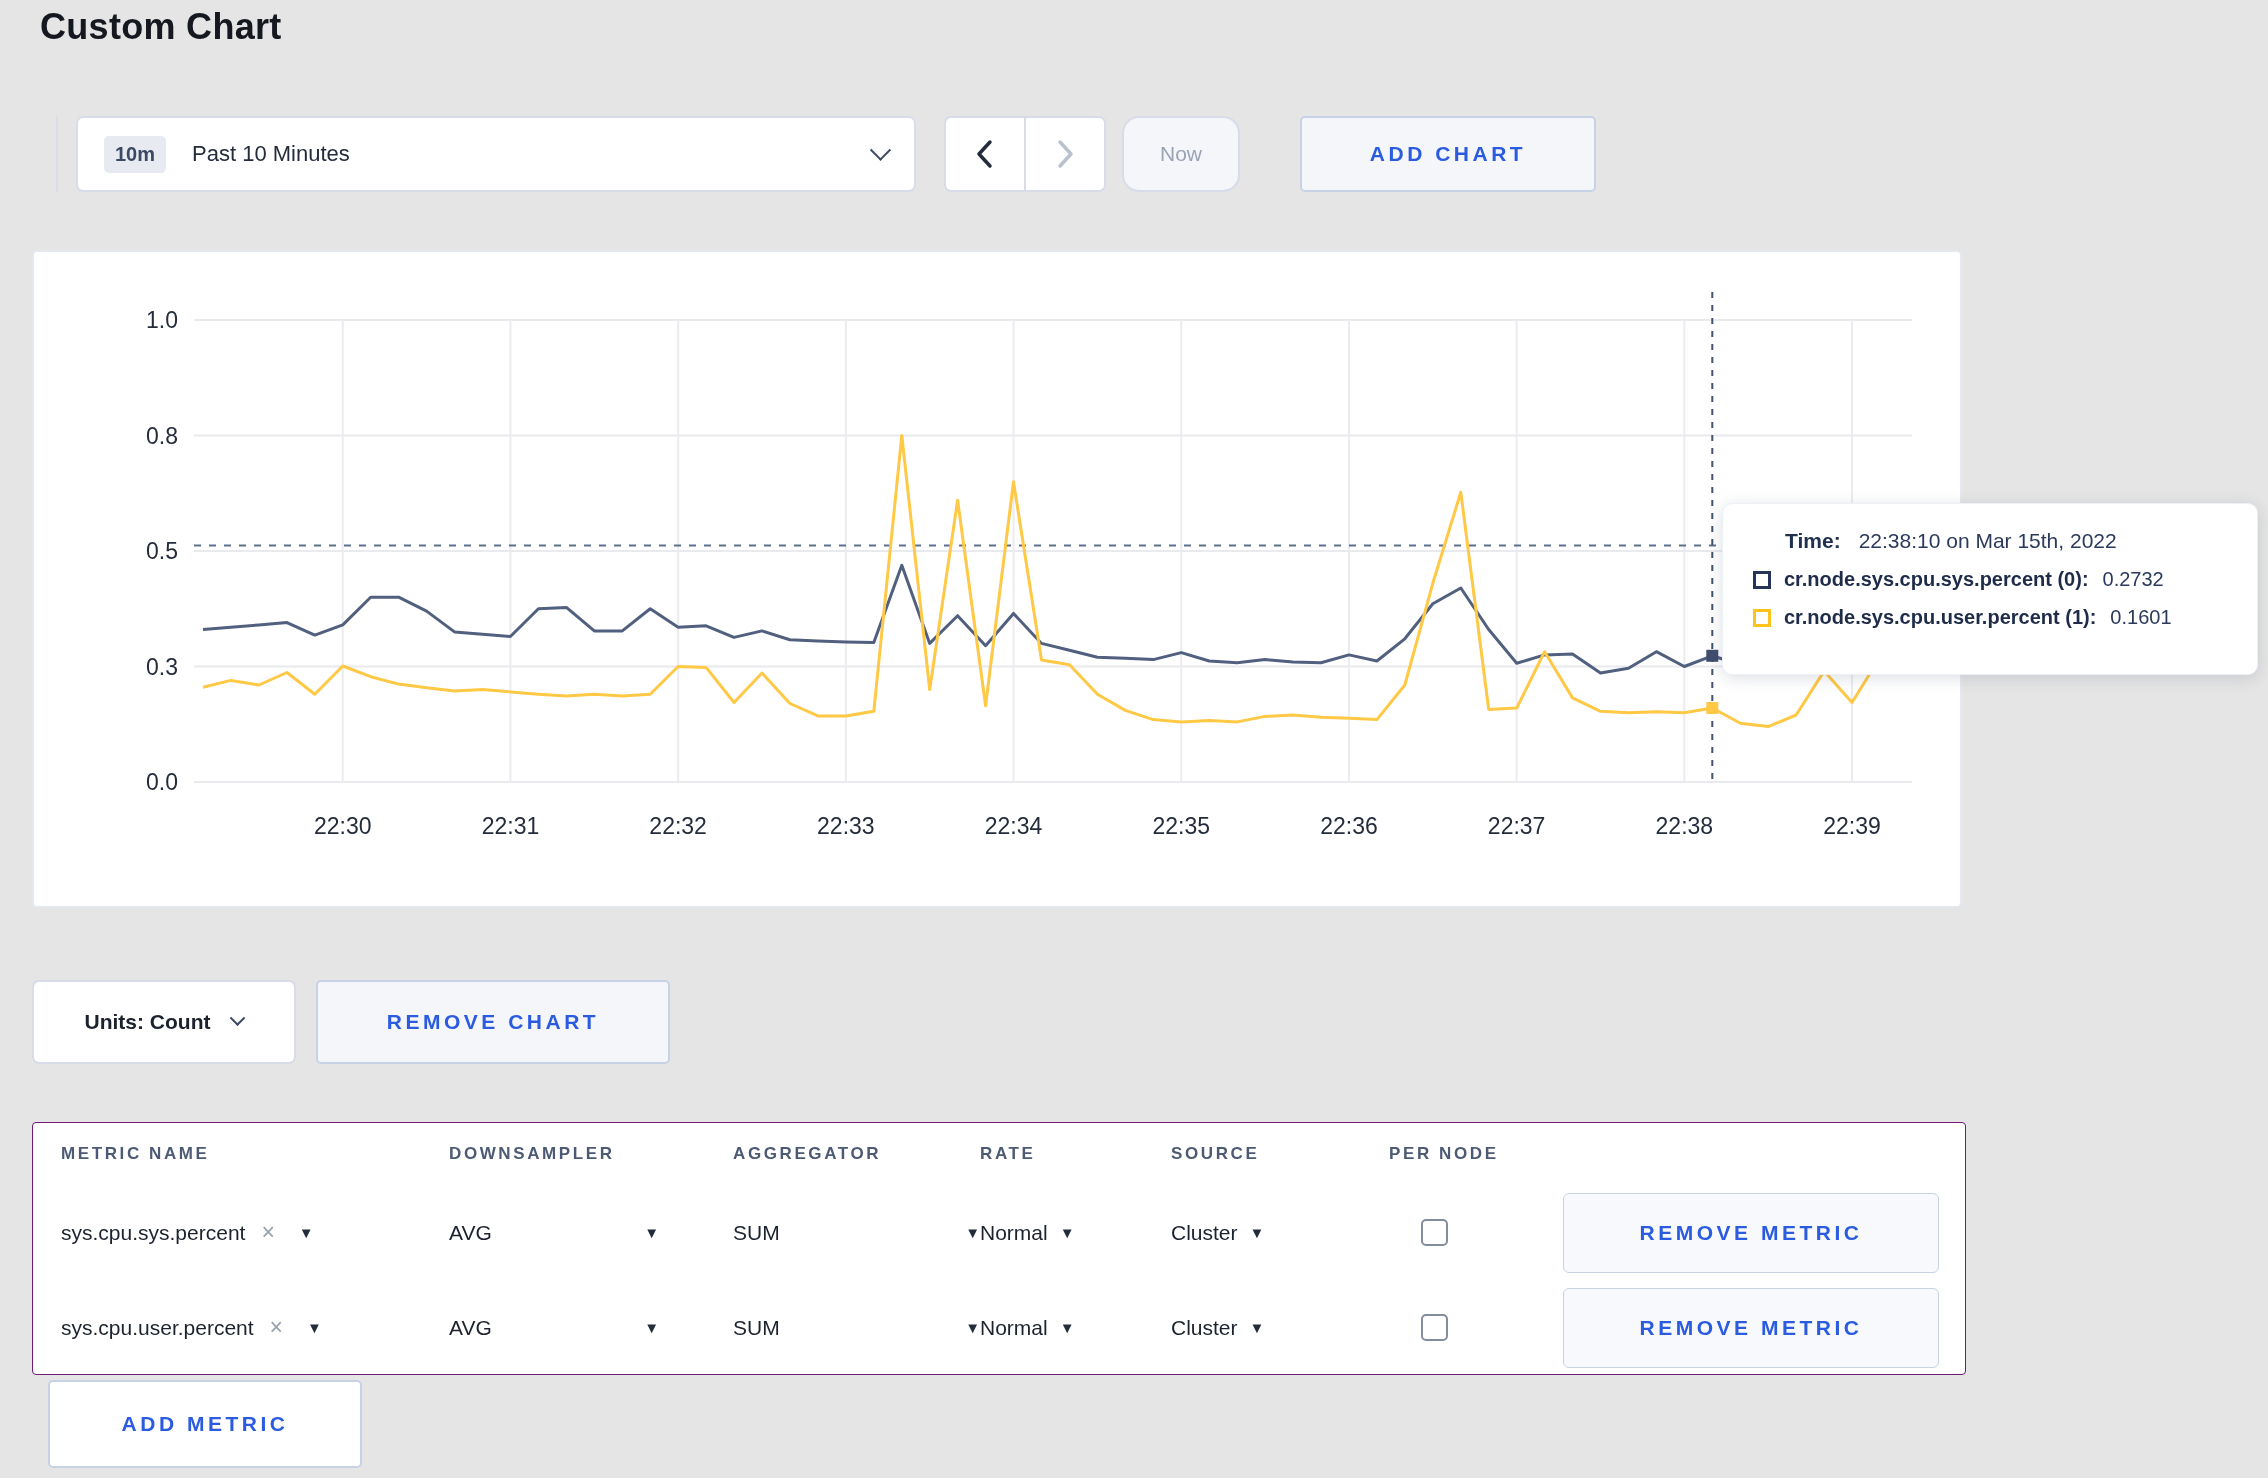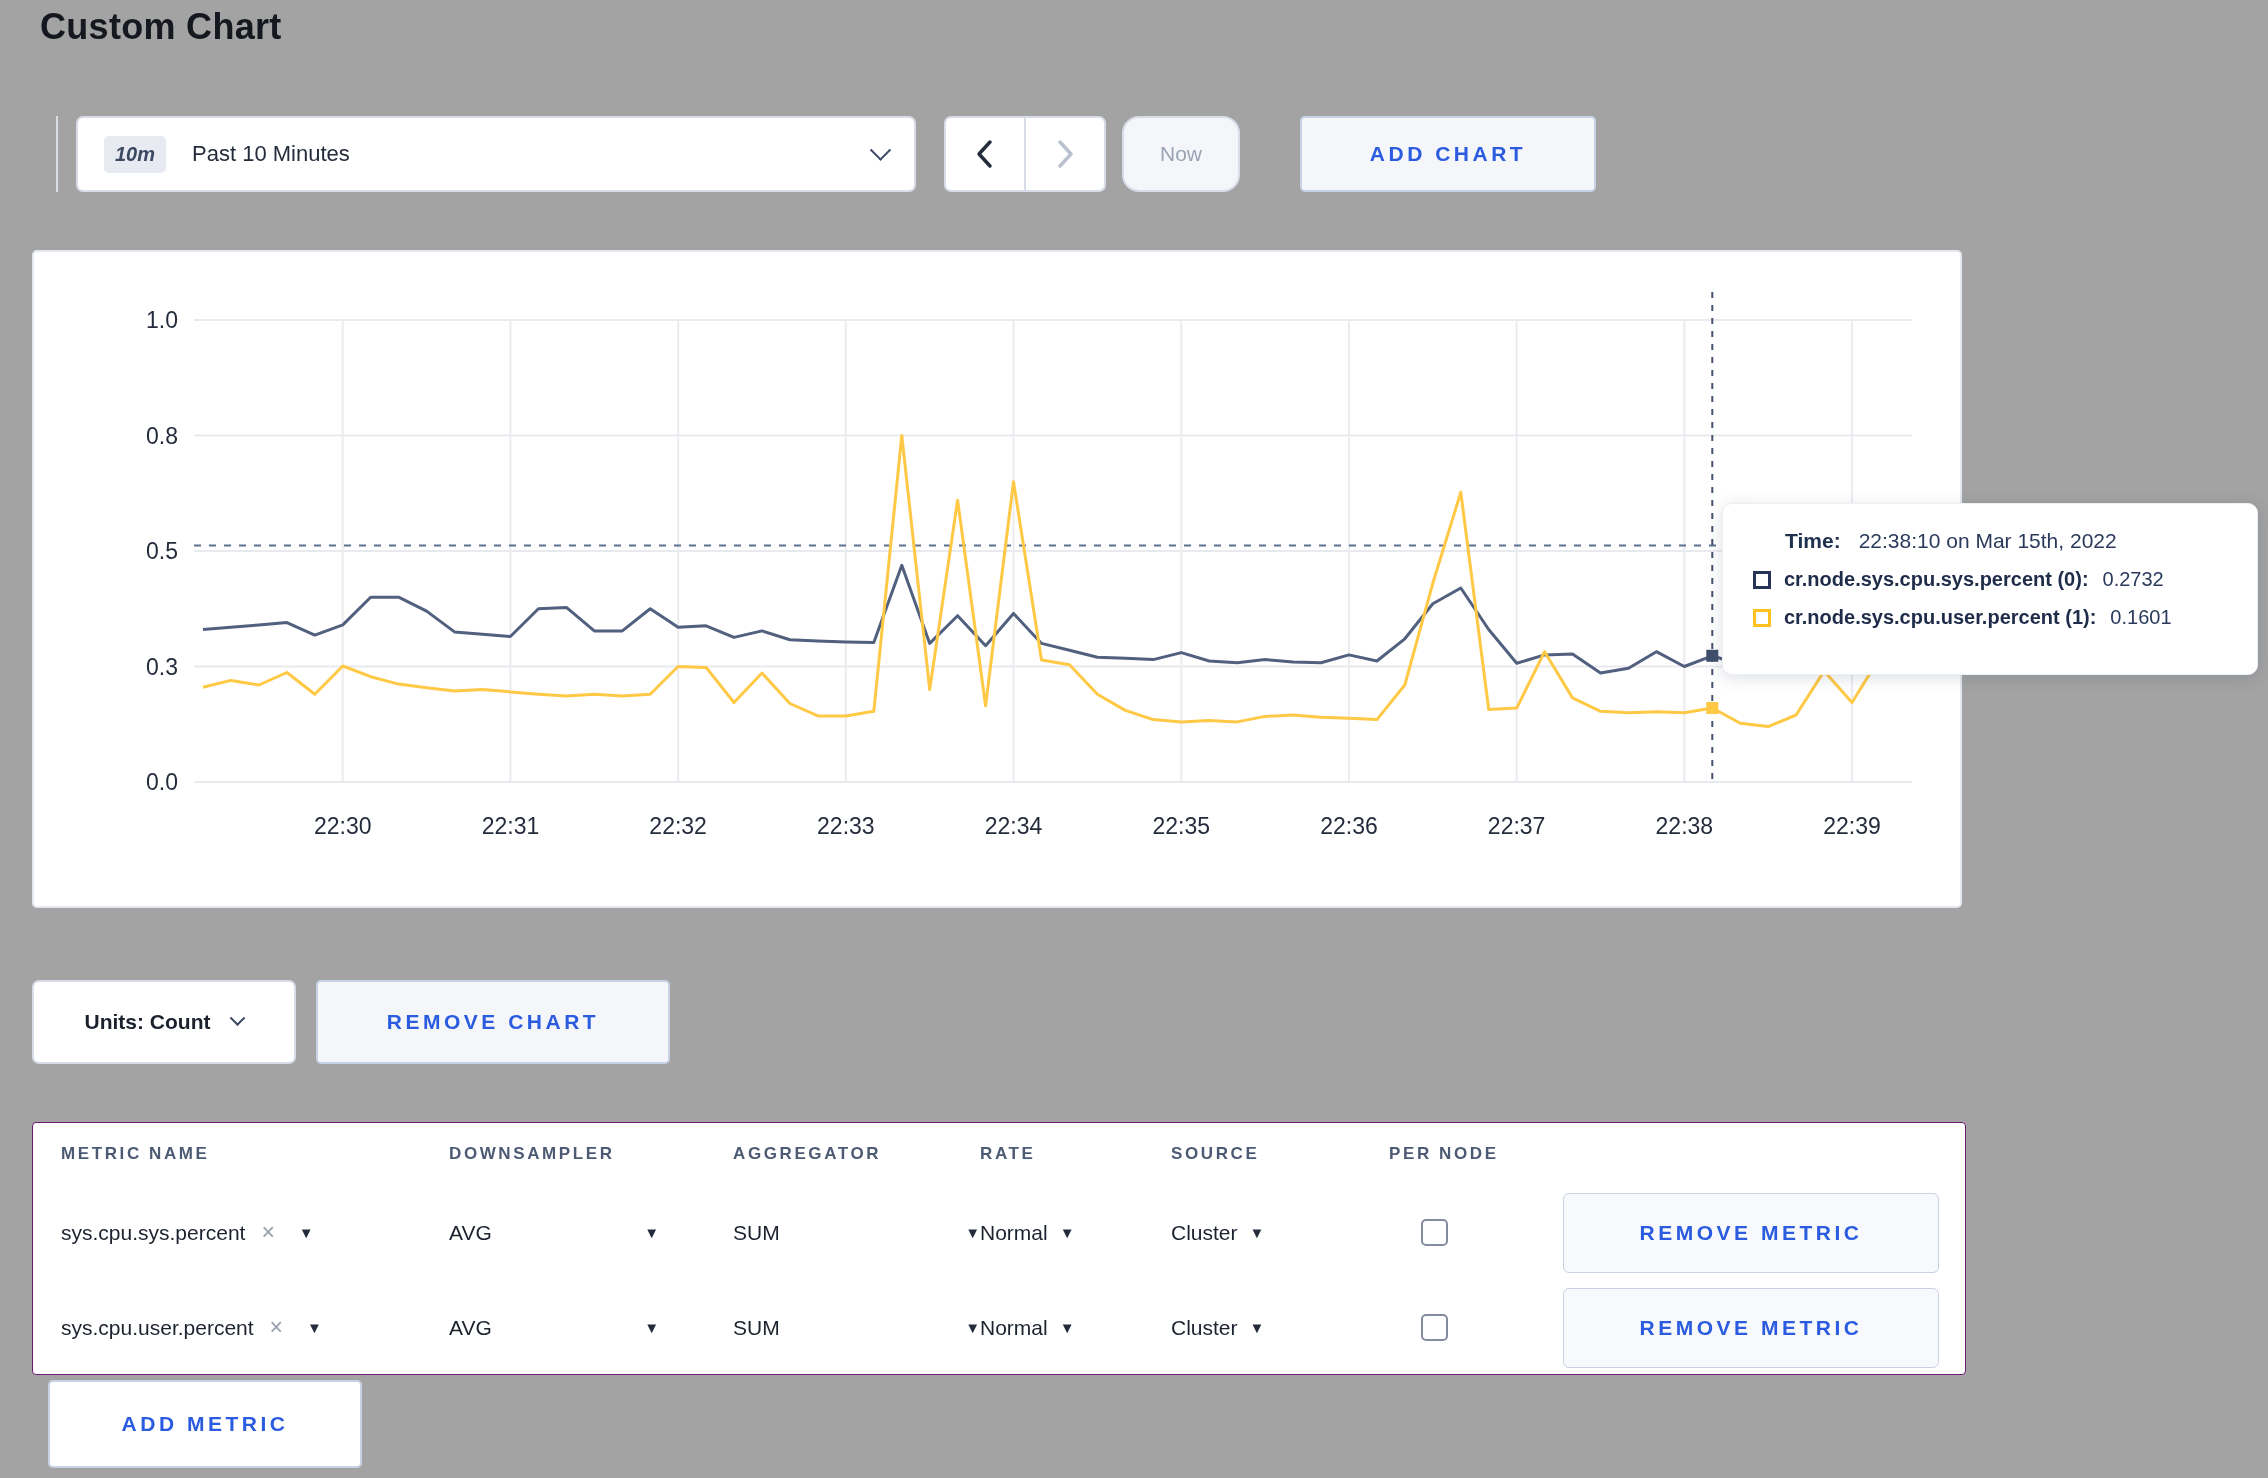--- a/index.html
+++ b/index.html
@@ -1,26 +1,26 @@
 <!DOCTYPE html>
 <html><head>
 <meta charset="utf-8">
 <style>
   * { margin:0; padding:0; box-sizing:border-box; }
   html,body { background:#f5f6fa; }
   body { font-family:"Liberation Sans", sans-serif; color:#242c3c; }
-  .page { position:relative; width:2268px; height:1478px; background:#a3a3a3; overflow:hidden; }
+  .page { position:relative; width:2268px; height:1478px; background:#e5e5e5; overflow:hidden; }
 
   .page-title { position:absolute; left:40px; top:6px; font-size:36px; font-weight:600; color:#15181f; letter-spacing:0.3px; }
 
   
   .tb-divider { position:absolute; left:56px; top:116px; width:2px; height:76px; background:#d9dde6; }
   .range-select { position:absolute; left:76px; top:116px; width:840px; height:76px; background:#fff;
       border:2px solid #d7dce8; border-radius:7px; display:flex; align-items:center; padding:0 26px; cursor:pointer; }
-  .range-badge { background:#e7eaf1; border-radius:5px; padding:7px 11px; font-size:20px; font-weight:700; color:#3c4962;font-style:italic; }
+  .range-badge { background:#e7eaf1; border-radius:5px; padding:7px 11px; font-size:20px; font-weight:700; color:#3c4962; }
   .range-label { margin-left:26px; font-size:22px; color:#242c3c; }
   .chev-down { margin-left:auto; width:15px; height:15px; border-right:2.5px solid #3c4962; border-bottom:2.5px solid #3c4962;
       transform:rotate(45deg) translate(-3px,-3px); }
   .nav-group { position:absolute; left:944px; top:116px; width:162px; height:76px; background:#fff;
       border:2px solid #d7dce8; border-radius:7px; display:flex; }
   .nav-btn { flex:1; display:flex; align-items:center; justify-content:center; cursor:pointer; }
   .nav-btn + .nav-btn { border-left:2px solid #d7dce8; }
   .btn-now { position:absolute; left:1122px; top:116px; width:118px; height:76px; background:#f5f6fa;
       border:2px solid #d7dce8; border-radius:17px; font-size:21px; color:#9aa3b3; font-family:inherit; }
   .btn-outline-blue { background:#f5f6fa; border:2px solid #c8d2e6; border-radius:5px; color:#2b5ce0;

